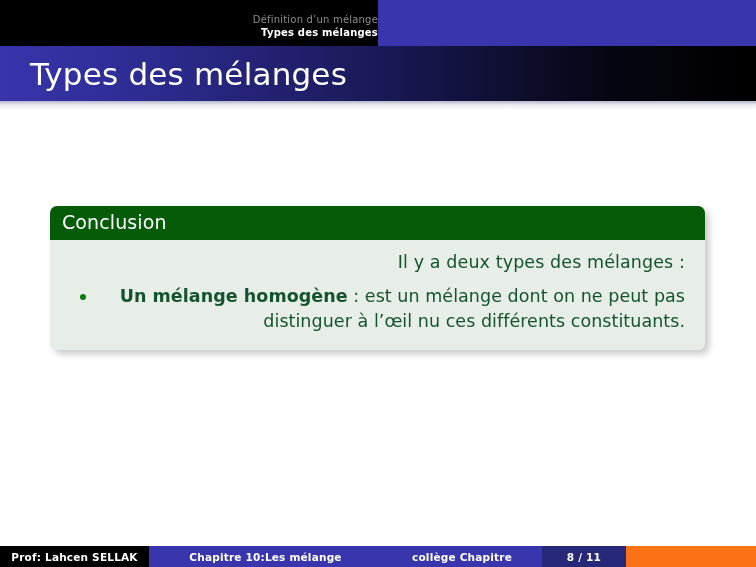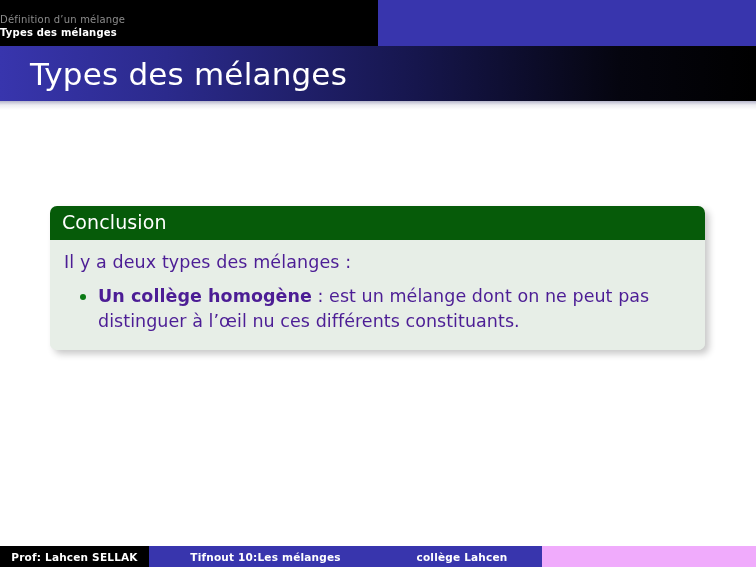--- a/index.html
+++ b/index.html
@@ -29,21 +29,21 @@
   }
   #nav-block {
     position: absolute;
     left: 0;
     top: 0;
     width: 378px;
     height: 52px;
     background: #000000;
     display: flex;
     flex-direction: column;
-    align-items: flex-start;
+    align-items: flex-end;
     justify-content: center;
   }
   .nav-item {
     font-size: 10px;
     line-height: 13.5px;
     color: #8c8c8c;
     letter-spacing: 0.2px;
     white-space: nowrap;
   }
   .nav-item.active {
@@ -106,24 +106,25 @@
     background: #065b09;
     color: #ffffff;
     font-size: 19px;
     padding: 5px 12px 7px 12px;
     font-family: "DejaVu Sans", sans-serif;
     letter-spacing: 0.1px;
   }
   #block-body {
     background: #e7eee7;
     padding: 10px 20px 16px 14px;
-    color: #4c1d95;
+    color: #14532d;
     font-size: 17.5px;
     line-height: 25px;
     font-family: "DejaVu Sans", sans-serif;
+    text-align: right;
   }
   #block-intro {
     margin: 0 0 3px 0;
     padding: 0;
     letter-spacing: 0.1px;
   }
   #bullet-list {
     list-style: none;
     margin: 0;
     padding: 0;
@@ -147,21 +148,21 @@
     font-weight: bold;
   }
 
   
   #footer {
     position: absolute;
     left: 0;
     top: 546px;
     width: 756px;
     height: 21px;
-    background: #f0abfc;
+    background: #f97316;
     display: flex;
     align-items: stretch;
   }
   .foot-seg {
     display: flex;
     align-items: center;
     justify-content: center;
     color: #ffffff;
     font-size: 10.5px;
     font-weight: bold;
@@ -208,27 +209,28 @@
 
   <div id="body-area">
 
     <div id="block">
       <div id="block-title">Conclusion</div>
       <div id="block-body">
         <p id="block-intro">Il y a deux types des mélanges :</p>
         <ul id="bullet-list">
           <li class="bullet-item">
             <span class="bullet-dot"></span>
-            <span class="bullet-strong">Un collège homogène</span><span> : est un mélange dont on ne peut pas distinguer à l’œil nu ces différents constituants.</span>
+            <span class="bullet-strong">Un mélange homogène</span><span> : est un mélange dont on ne peut pas distinguer à l’œil nu ces différents constituants.</span>
           </li>
         </ul>
       </div>
     </div>
 
   </div>
 
   <div id="footer">
     <div class="foot-seg" id="foot-author">Prof: Lahcen SELLAK</div>
-    <div class="foot-seg" id="foot-chapter">Tifnout 10:Les mélanges</div>
-    <div class="foot-seg" id="foot-school">collège Lahcen</div>
+    <div class="foot-seg" id="foot-chapter">Chapitre 10:Les mélange</div>
+    <div class="foot-seg" id="foot-school">collège Chapitre</div>
+    <div class="foot-seg" id="foot-page">8 / 11</div>
   </div>
 
 </div>
 
 </body></html>

